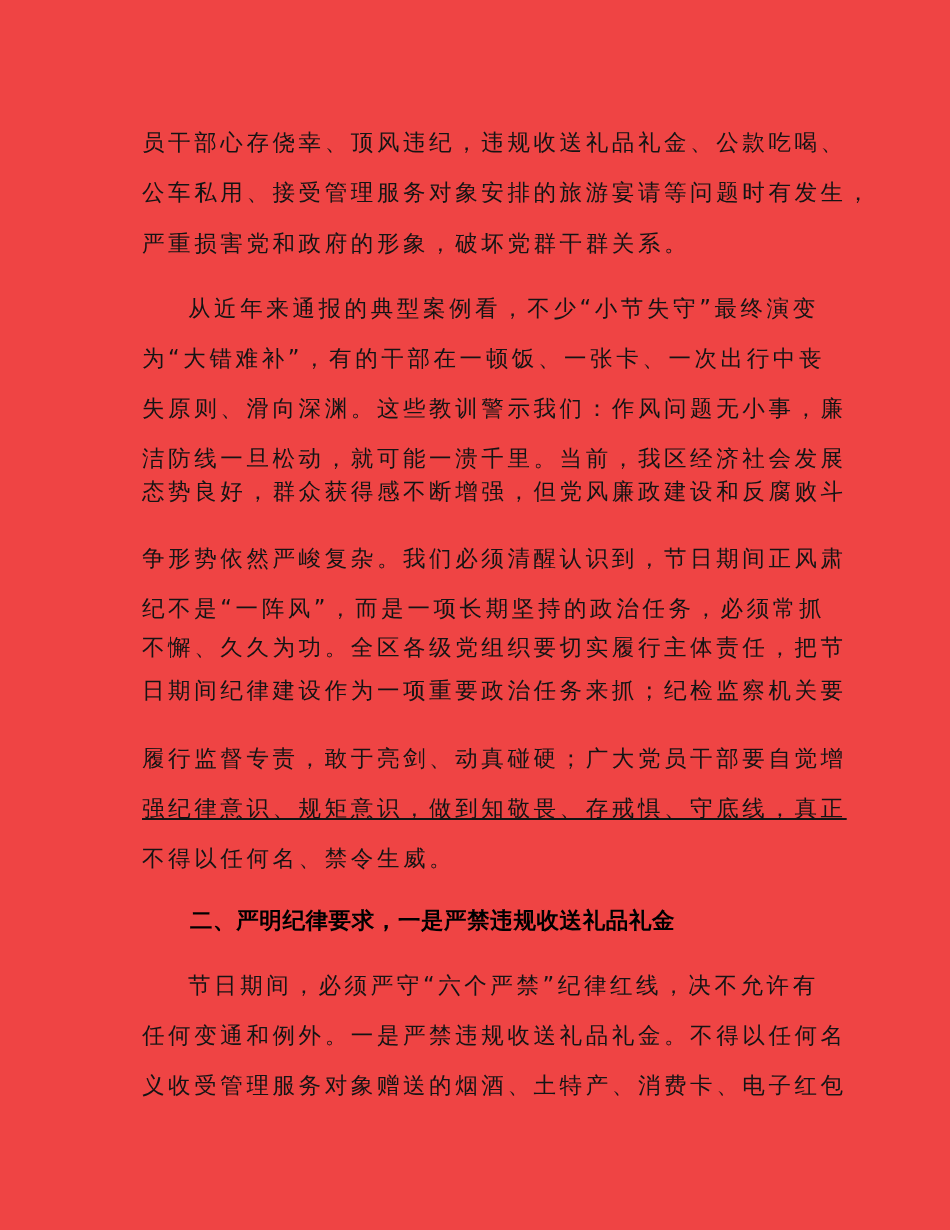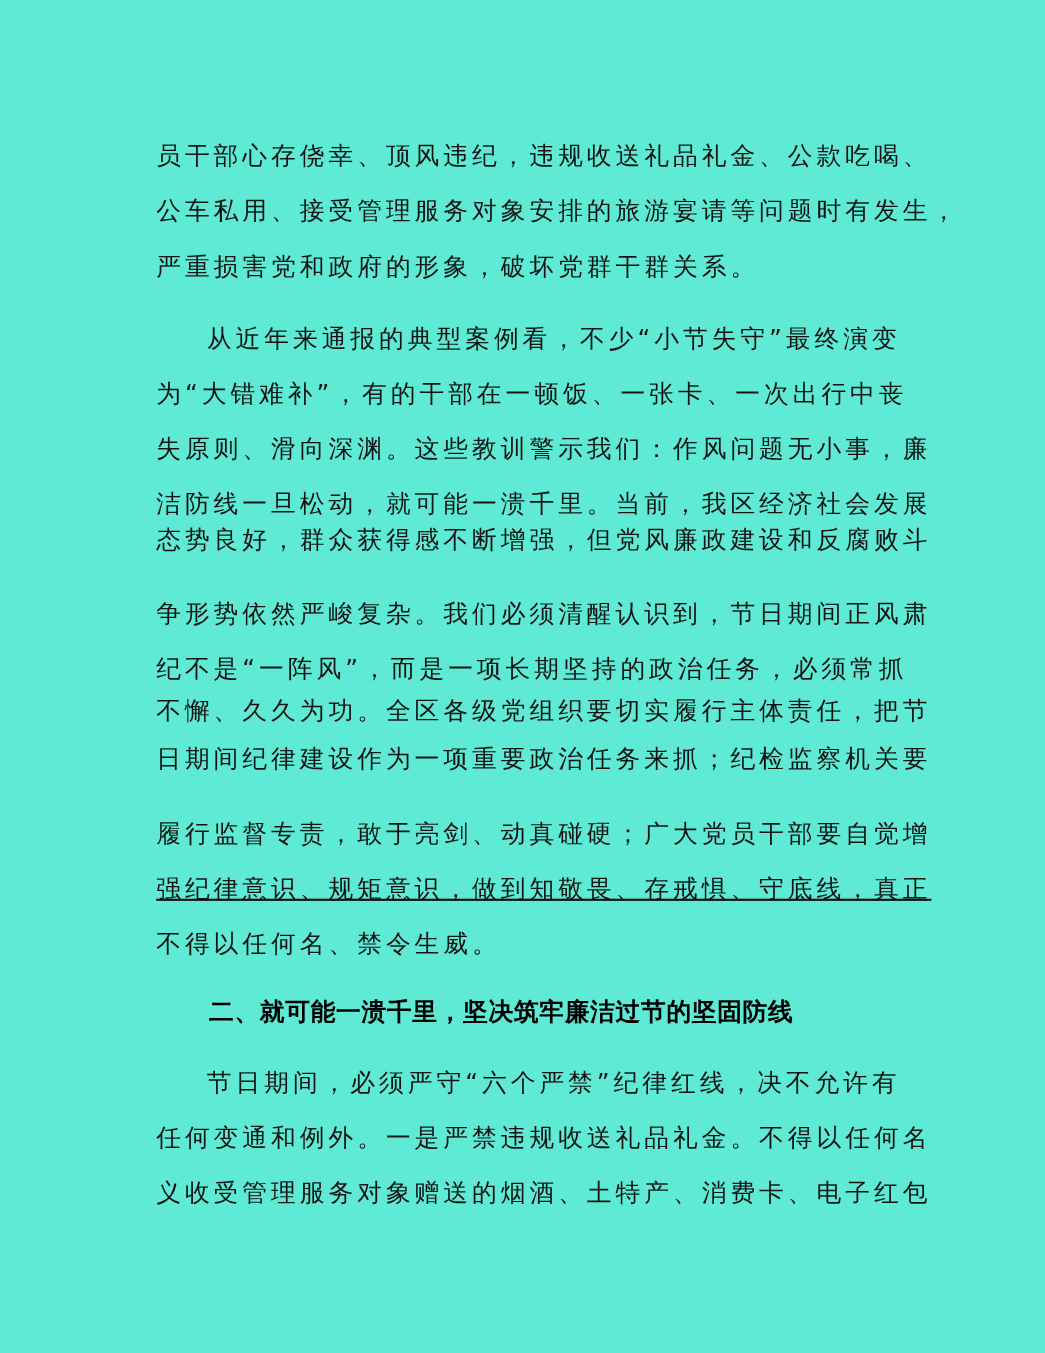--- a/index.html
+++ b/index.html
@@ -14,21 +14,21 @@
       overflow: hidden;
       font-family: "DejaVu Sans", "Liberation Sans", sans-serif;
       color: #111111;
     }
     .page {
       position: absolute;
       left: 0;
       top: 0;
       width: 950px;
       height: 1230px;
-      background: #5eead4;
+      background: #ef4444;
     }
     .line {
       position: absolute;
       left: 142px;
       width: 680px;
       font-size: 22.5px;
       line-height: 30px;
       height: 30px;
       white-space: nowrap;
       letter-spacing: 3.6px;
@@ -69,21 +69,21 @@
     <div class="line" style="top:476px;">态势良好，群众获得感不断增强，但党风廉政建设和反腐败斗</div>
     <div class="line" style="top:543px;">争形势依然严峻复杂。我们必须清醒认识到，节日期间正风肃</div>
     <div class="line" style="top:593px;">纪不是“一阵风”，而是一项长期坚持的政治任务，必须常抓</div>
     <div class="line" style="top:632px;">不懈、久久为功。全区各级党组织要切实履行主体责任，把节</div>
     <div class="line" style="top:675px;">日期间纪律建设作为一项重要政治任务来抓；纪检监察机关要</div>
     <div class="line" style="top:743px;">履行监督专责，敢于亮剑、动真碰硬；广大党员干部要自觉增</div>
     <div class="line" style="top:793px;text-decoration:underline;">强纪律意识、规矩意识，做到知敬畏、存戒惧、守底线，真正</div>
     <div class="line" style="top:843px;">不得以任何名、禁令生威。</div>
   </div>
 
-  <div class="heading" style="top:905px;">二、就可能一溃千里，坚决筑牢廉洁过节的坚固防线</div>
+  <div class="heading" style="top:905px;">二、严明纪律要求，一是严禁违规收送礼品礼金</div>
 
   <div>
     <div class="line indent" style="top:970px;">节日期间，必须严守“六个严禁”纪律红线，决不允许有</div>
     <div class="line" style="top:1020px;">任何变通和例外。一是严禁违规收送礼品礼金。不得以任何名</div>
     <div class="line" style="top:1070px;">义收受管理服务对象赠送的烟酒、土特产、消费卡、电子红包</div>
   </div>
 
 </div>
 
 </body></html>

